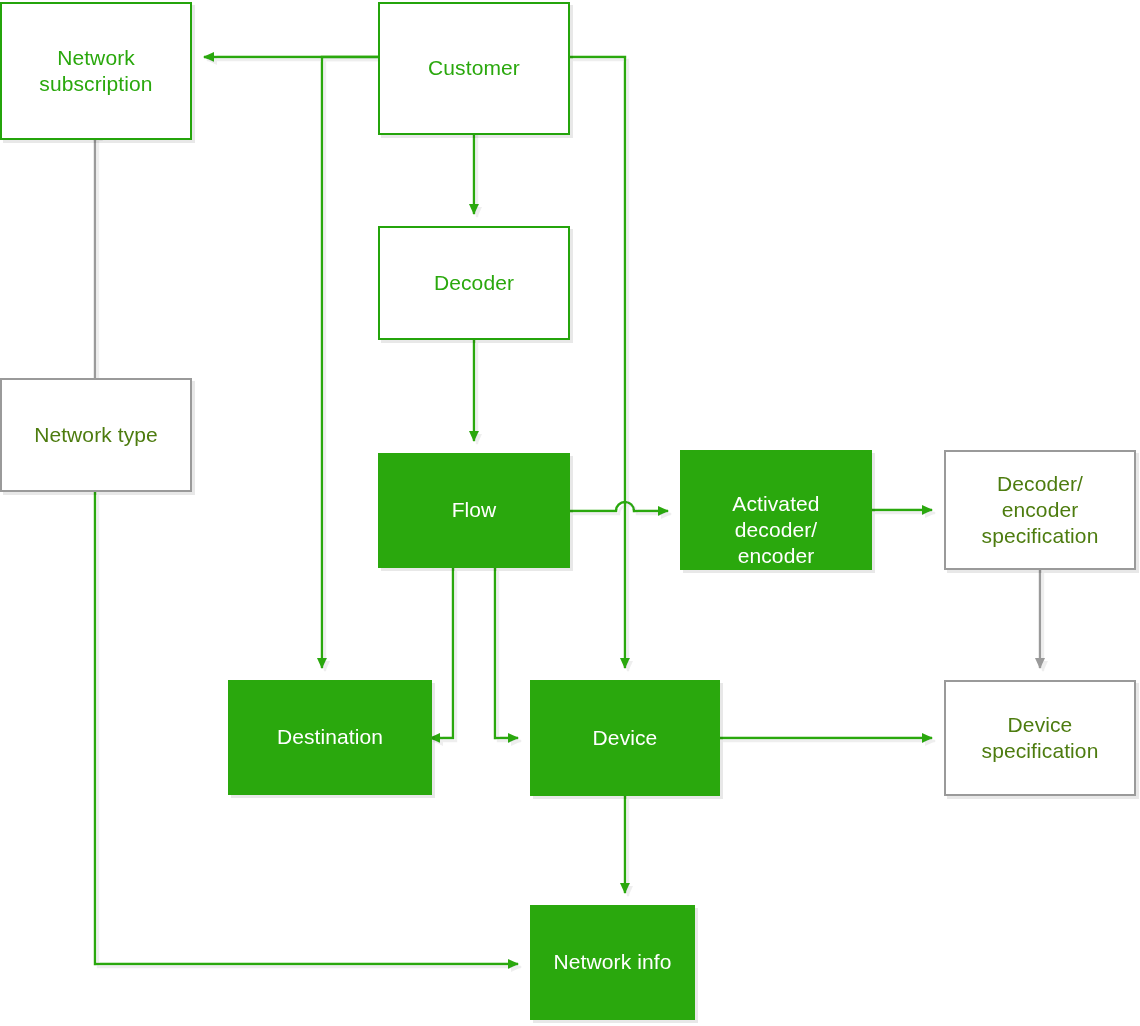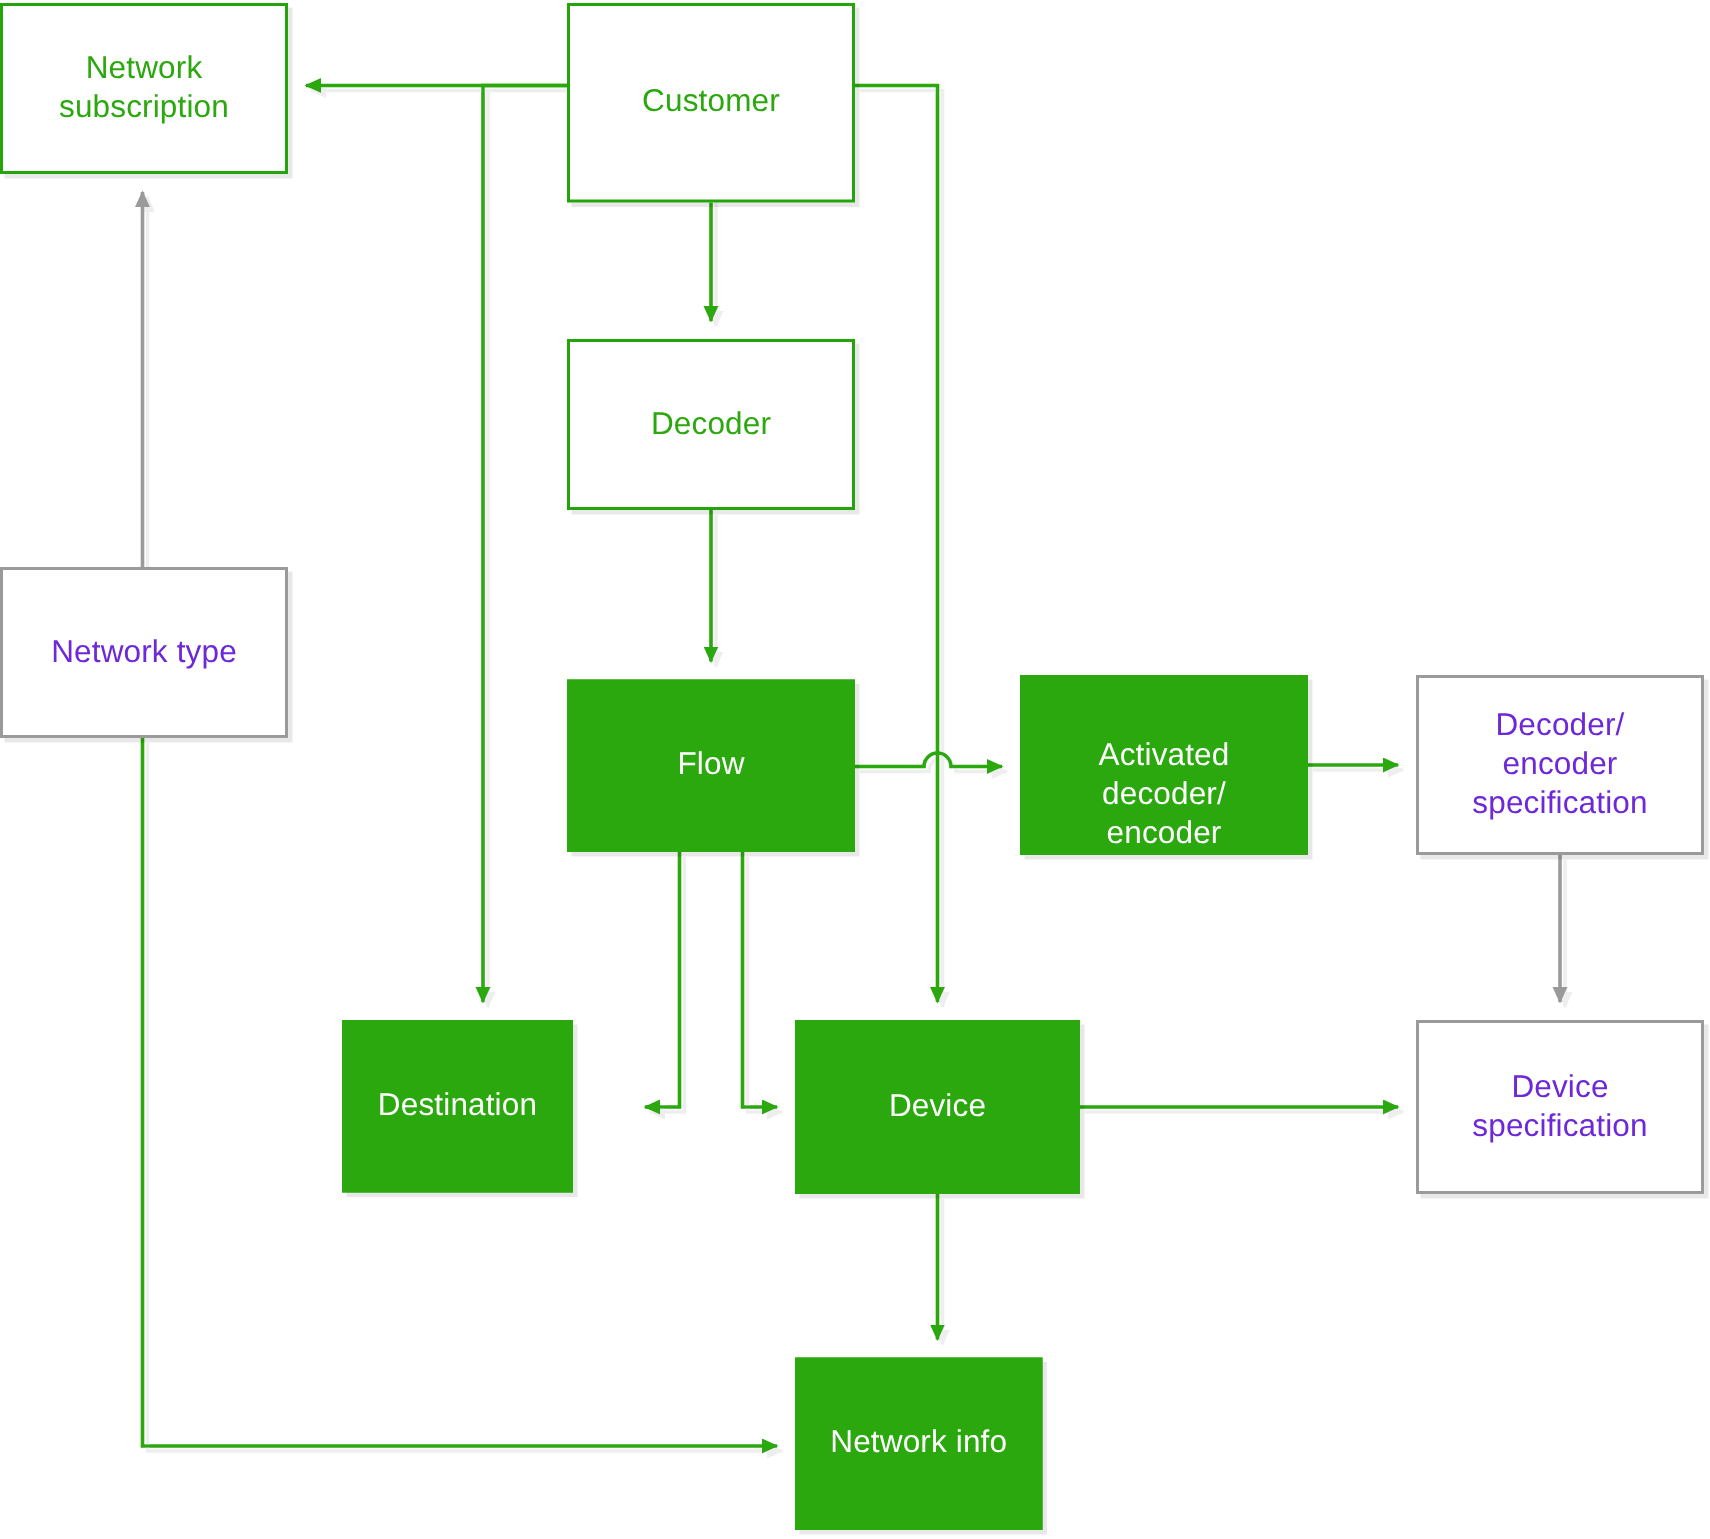--- a/index.html
+++ b/index.html
@@ -29,21 +29,21 @@
   }
   .node.green-outline{
     background:#ffffff;
     border:2px solid #24a40b;
     color:#2aa80d;
     box-shadow:3px 3px 0 rgba(0,0,0,.09);
   }
   .node.gray-outline{
     background:#ffffff;
     border:2px solid #9a9a9a;
-    color:#6d28d9;
+    color:#4d7c0f;
     box-shadow:3px 3px 0 rgba(0,0,0,.09);
   }
   .node .lbl{display:block;width:100%;}
 </style>
 </head>
 <body>
 
 <div id="canvas">
 
   <svg id="svg" viewBox="0 0 1140 1026" xmlns="http://www.w3.org/2000/svg">
@@ -91,32 +91,32 @@
       <path stroke="#2aa80d" marker-end="url(#ah-green)" d="M 625,796 L 625,893"></path>
 
       <path stroke="#9a9a9a" marker-end="url(#ah-gray)" d="M 95,378 L 95,128"></path>
 
       <path stroke="#2aa80d" marker-end="url(#ah-green)" d="M 95,492 L 95,964 L 518,964"></path>
 
     </g>
   </svg>
 
   <div id="nodes">
-      <div class="node green-outline" style="left: 0px; top: 2px; width: 192px; height: 114px;"><span class="lbl">Network
+      <div class="node green-outline" style="left: 0px; top: 2px; width: 192px; height: 138px;"><span class="lbl">Network
 subscription</span></div>
       <div class="node green-outline" style="left: 378px; top: 2px; width: 192px; height: 133px;"><span class="lbl">Customer</span></div>
       <div class="node gray-outline" style="left: 0px; top: 378px; width: 192px; height: 114px;"><span class="lbl">Network type</span></div>
       <div class="node green-outline" style="left: 378px; top: 226px; width: 192px; height: 114px;"><span class="lbl">Decoder</span></div>
       <div class="node green-fill" style="left: 378px; top: 453px; width: 192px; height: 115px;"><span class="lbl">Flow</span></div>
       <div class="node green-fill" style="left: 680px; top: 450px; width: 192px; height: 120px; align-items: flex-end;"><span class="lbl">Activated
 decoder/
 encoder</span></div>
       <div class="node gray-outline" style="left: 944px; top: 450px; width: 192px; height: 120px;"><span class="lbl">Decoder/
 encoder
 specification</span></div>
-      <div class="node green-fill" style="left: 228px; top: 680px; width: 154px; height: 115px;"><span class="lbl">Destination</span></div>
+      <div class="node green-fill" style="left: 228px; top: 680px; width: 204px; height: 115px;"><span class="lbl">Destination</span></div>
       <div class="node green-fill" style="left: 530px; top: 680px; width: 190px; height: 116px;"><span class="lbl">Device</span></div>
       <div class="node gray-outline" style="left: 944px; top: 680px; width: 192px; height: 116px;"><span class="lbl">Device
 specification</span></div>
       <div class="node green-fill" style="left: 530px; top: 905px; width: 165px; height: 115px; justify-content: flex-end;"><span class="lbl">Network info</span></div>
     </div>
 
 </div>
 
 </body></html>

